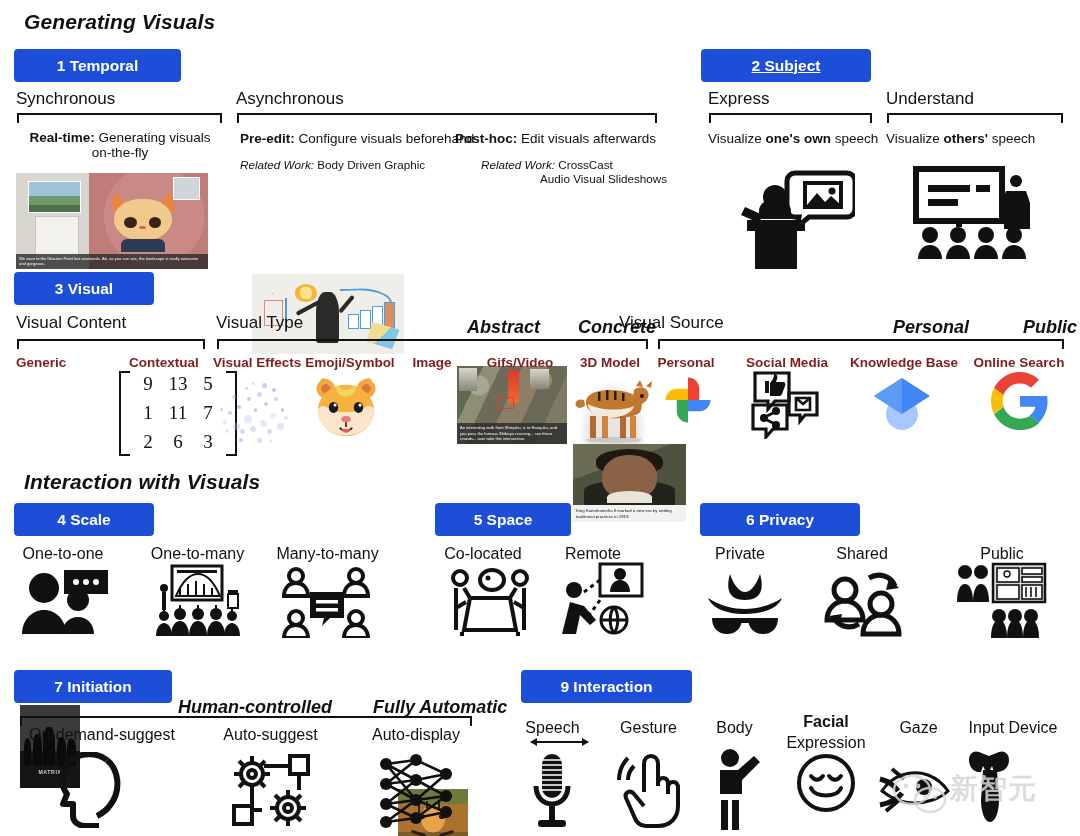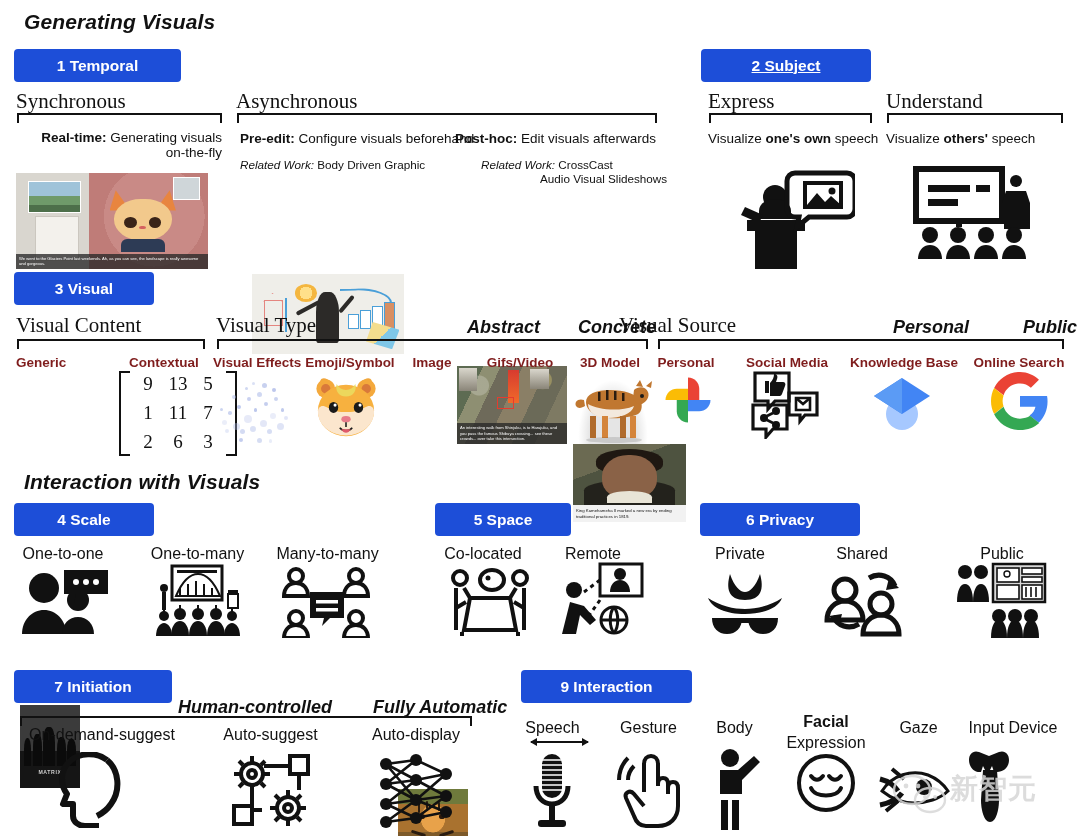--- a/index.html
+++ b/index.html
@@ -14,21 +14,21 @@
   
   .section-title{
     font-style:italic;font-weight:700;font-size:21px;letter-spacing:.1px;color:#111;
   }
   .pill{
     background:#1d4ed8;color:#fff;border-radius:4px;
     font-weight:700;font-size:15.5px;text-align:center;
     display:flex;align-items:center;justify-content:center;
     padding:0 16px;height:33px;white-space:nowrap;
   }
-  .dim-label{font-size:21px;color:#111;white-space:nowrap;font-family:Liberation Serif, serif;}
+  .dim-label{font-size:17px;color:#111;white-space:nowrap;}
   .sub-label{font-size:13.5px;font-weight:700;color:#7f1d1d;white-space:nowrap;text-align:center;}
   .sub-label-reg{font-size:16px;color:#111;white-space:nowrap;text-align:center;}
   .desc{font-size:13.5px;color:#111;white-space:nowrap;}
   .desc b{font-weight:700;}
   .rw{font-size:11.7px;font-style:italic;color:#111;white-space:nowrap;}
   .rw span{font-style:normal;}
   .axis-lab{font-size:18px;font-weight:700;font-style:italic;color:#111;white-space:nowrap;}
 
   
   .bracket{
@@ -153,21 +153,21 @@
   <div class="abs section-title" style="left:24px;top:10px;">Generating Visuals</div>
 
   <div class="abs pill" style="left:14px;top:49px;width:135px;">1 Temporal</div>
 
   <div class="abs dim-label" style="left:16px;top:89px;">Synchronous</div>
   <div class="abs bracket" style="left:17px;top:113px;width:205px;"></div>
 
   <div class="abs dim-label" style="left:236px;top:89px;">Asynchronous</div>
   <div class="abs bracket" style="left:237px;top:113px;width:420px;"></div>
 
-  <div class="abs" style="left:18px;top:130px;width:204px;text-align:right;">
+  <div class="abs" style="left:18px;top:130px;width:204px;text-align:center;">
     <div class="desc">
       <b>Real-time:</b>
       <span>Generating visuals</span>
     </div>
     <div class="desc">on-the-fly</div>
   </div>
 
   <div class="abs thumb" style="left:16px;top:173px;width:192px;height:96px;">
     <div class="rt-bg"></div>
       <div class="rt-wall"></div>

